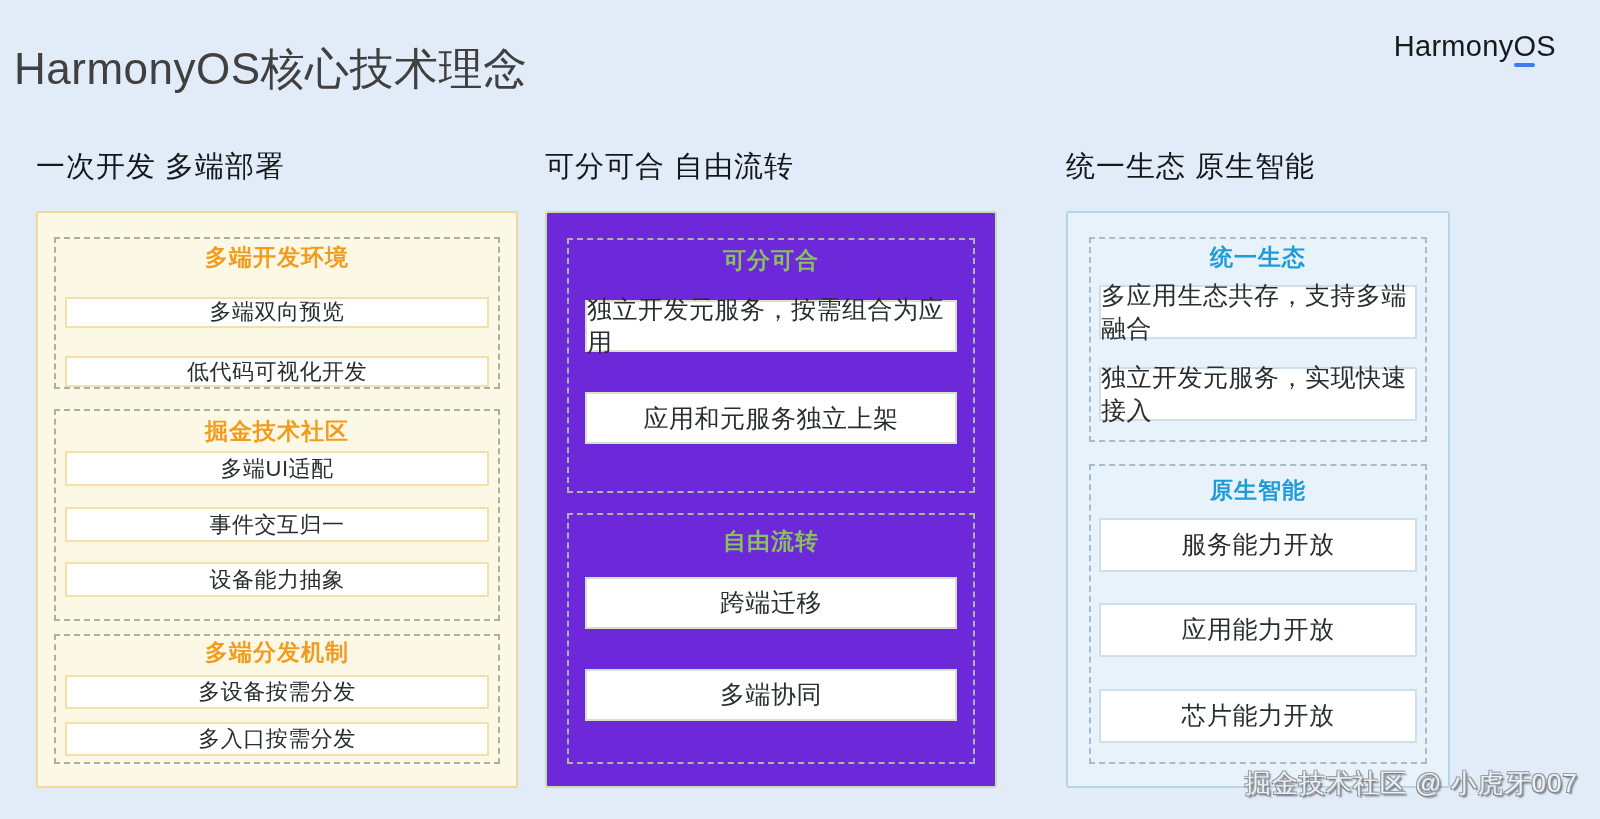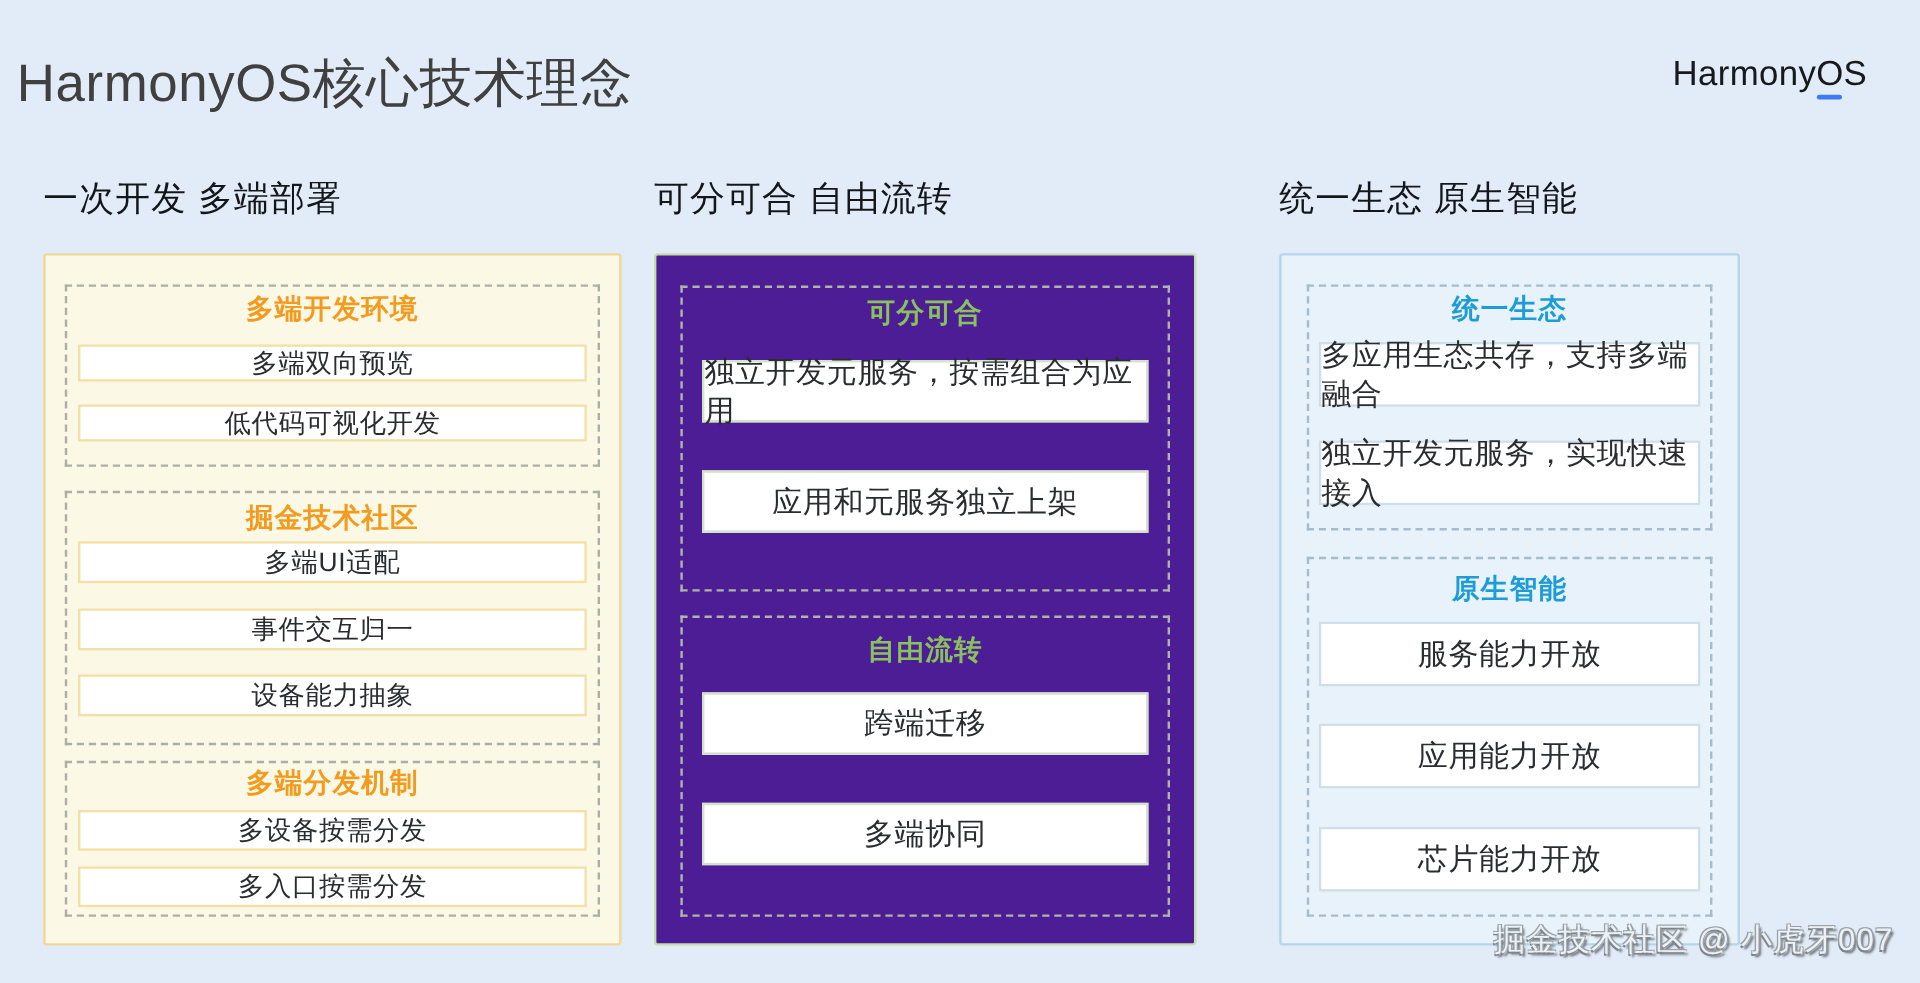--- a/index.html
+++ b/index.html
@@ -7,21 +7,21 @@
     width:1600px;height:819px;position:relative;overflow:hidden;
     background:#E2ECF8;
     font-family:"Liberation Sans","DejaVu Sans",sans-serif;
   }
   
   .title{
     position:absolute;left:14px;top:40px;margin:0;
     font-size:44px;font-weight:500;color:#404040;letter-spacing:.5px;
   }
   .logo{
-    position:absolute;top:46px;right:44px;
+    position:absolute;top:30px;right:44px;
     font-size:29px;font-weight:500;color:#17191C;letter-spacing:.3px;
   }
   .logo-o{position:relative;display:inline-block;}
   .logo-o::after{
     content:"";position:absolute;left:1px;right:1px;bottom:-4px;height:4px;
     background:#3D7BF5;border-radius:2px;
   }
   
   .column{position:absolute;top:150px;}
   .col-header{
@@ -38,38 +38,38 @@
     box-sizing:border-box;background:#FFFFFF;border-radius:0;
     display:flex;align-items:center;justify-content:center;
     color:#2A2D30;letter-spacing:.5px;
   }
   
   .col1{left:36px;width:482px;}
   .col1 .panel{background:#FCF8E6;border:2px solid #F0D89B;padding:24px 16px 22px;}
   .col1 .sec{border:2px dashed #ADAFA6;padding:0 9px;}
   .col1 .sec-title{color:#F39B1E;}
   .col1 .item{height:31px;border:2px solid #F3E0A6;font-size:22px;}
-  .col1 .s1{height:153px;}
+  .col1 .s1{height:153px;justify-content:space-between;}
   .col1 .s1 .sec-title{margin-top:4px;}
   .col1 .s1 > :nth-child(2){margin-top:16px;}
   .col1 .s1 > :nth-child(3){margin-top:19px;}
   .col1 .s2{height:212px;margin-top:20px;}
   .col1 .s2 .sec-title{margin-top:6px;}
   .col1 .s2 .item{height:35px;}
   .col1 .s2 > :nth-child(2){margin-top:6px;}
   .col1 .s2 > :nth-child(3){margin-top:21px;}
   .col1 .s2 > :nth-child(4){margin-top:20px;}
   .col1 .s3{height:131px;margin-top:13px;}
   .col1 .s3 .sec-title{margin-top:2px;}
   .col1 .s3 .item{height:34px;}
   .col1 .s3 > :nth-child(2){margin-top:9px;}
   .col1 .s3 > :nth-child(3){margin-top:13px;}
   
   .col2{left:545px;width:452px;}
-  .col2 .panel{background:#4c1d95;border:2px solid #C8DCAC;padding:25px 20px 22px;}
+  .col2 .panel{background:#6d28d9;border:2px solid #C8DCAC;padding:25px 20px 22px;}
   .col2 .sec{border:2px dashed #AEB5A8;padding:0 16px;}
   .col2 .sec-title{color:#89C25C;}
   .col2 .item{height:52px;border:2px solid #D5E1C8;font-size:25px;}
   .col2 .s1{height:255px;}
   .col2 .s1 .sec-title{margin-top:6px;}
   .col2 .s1 > :nth-child(2){margin-top:26px;}
   .col2 .s1 > :nth-child(3){margin-top:40px;}
   .col2 .s2{height:252px;margin-top:20px;}
   .col2 .s2 .sec-title{margin-top:12px;}
   .col2 .s2 > :nth-child(2){margin-top:22px;}

